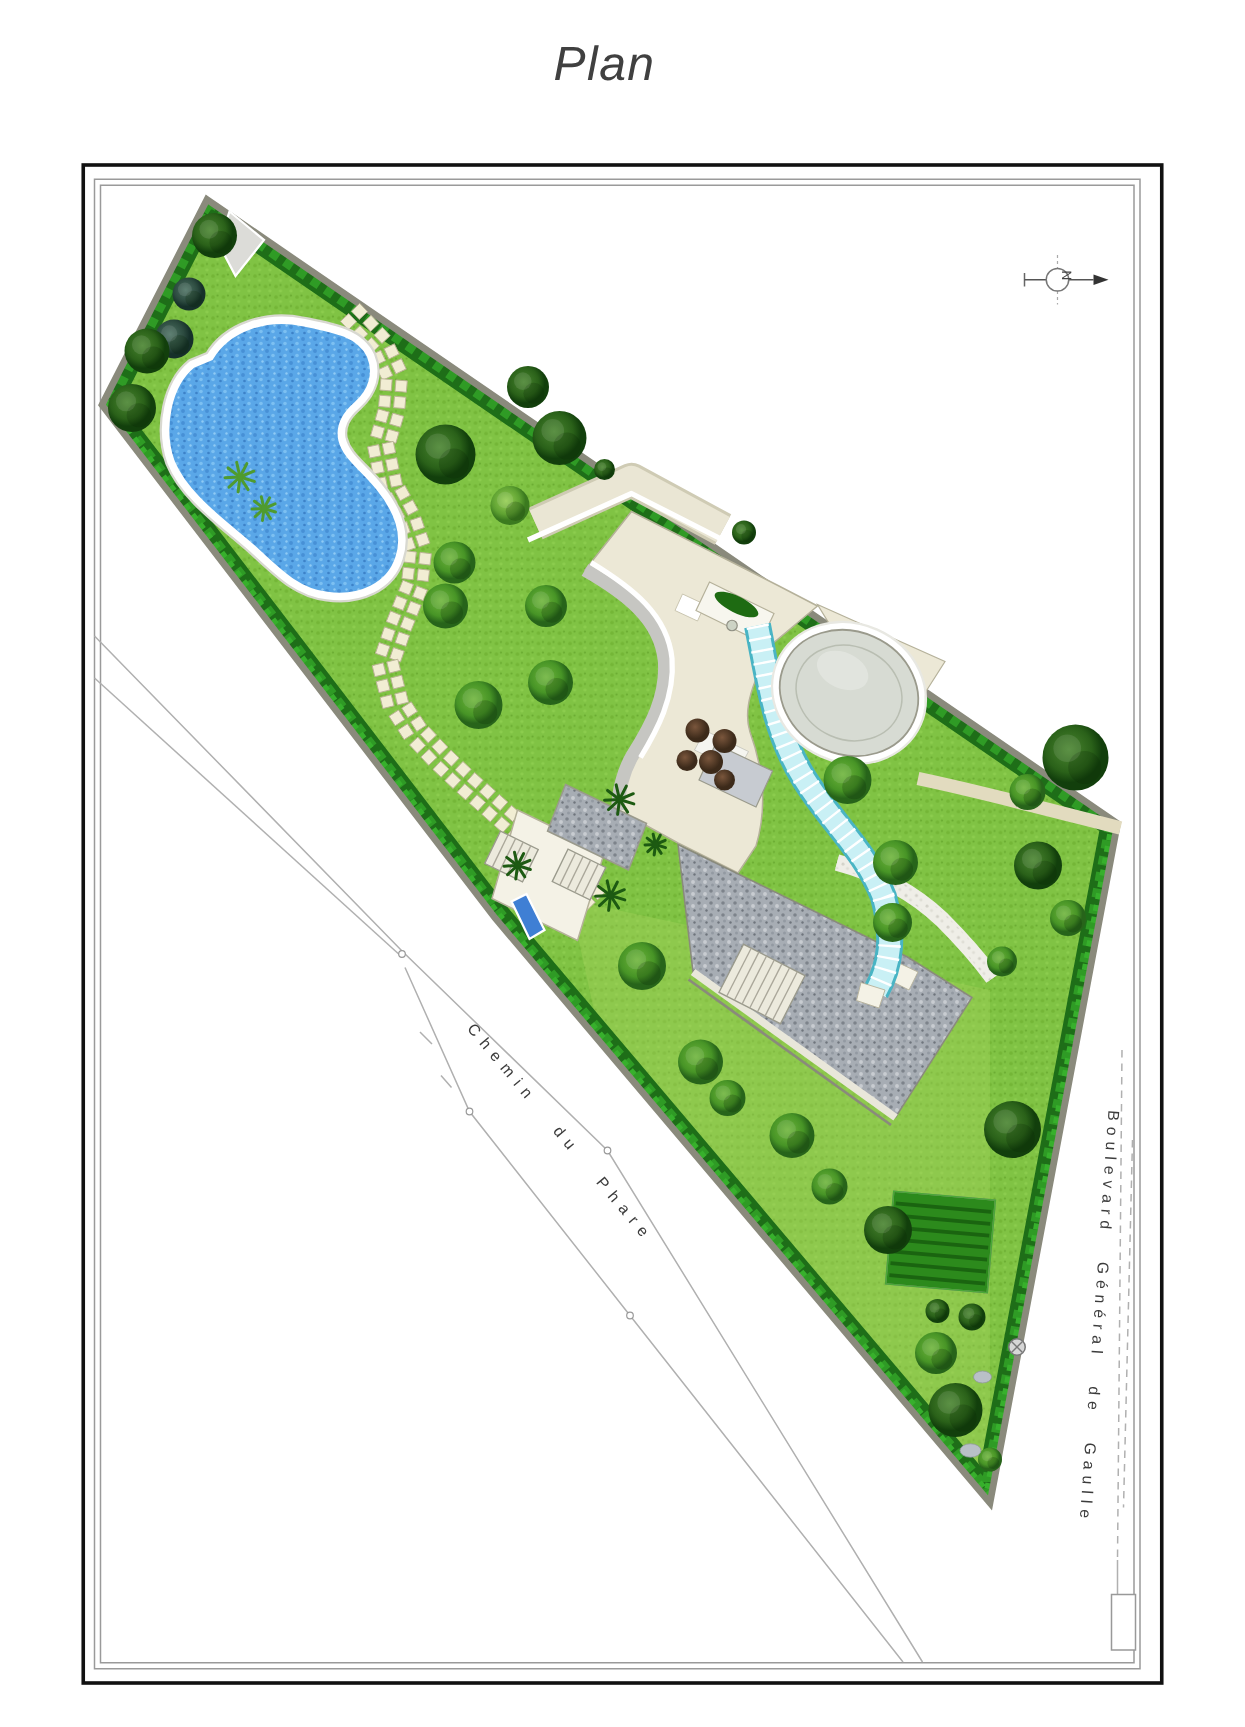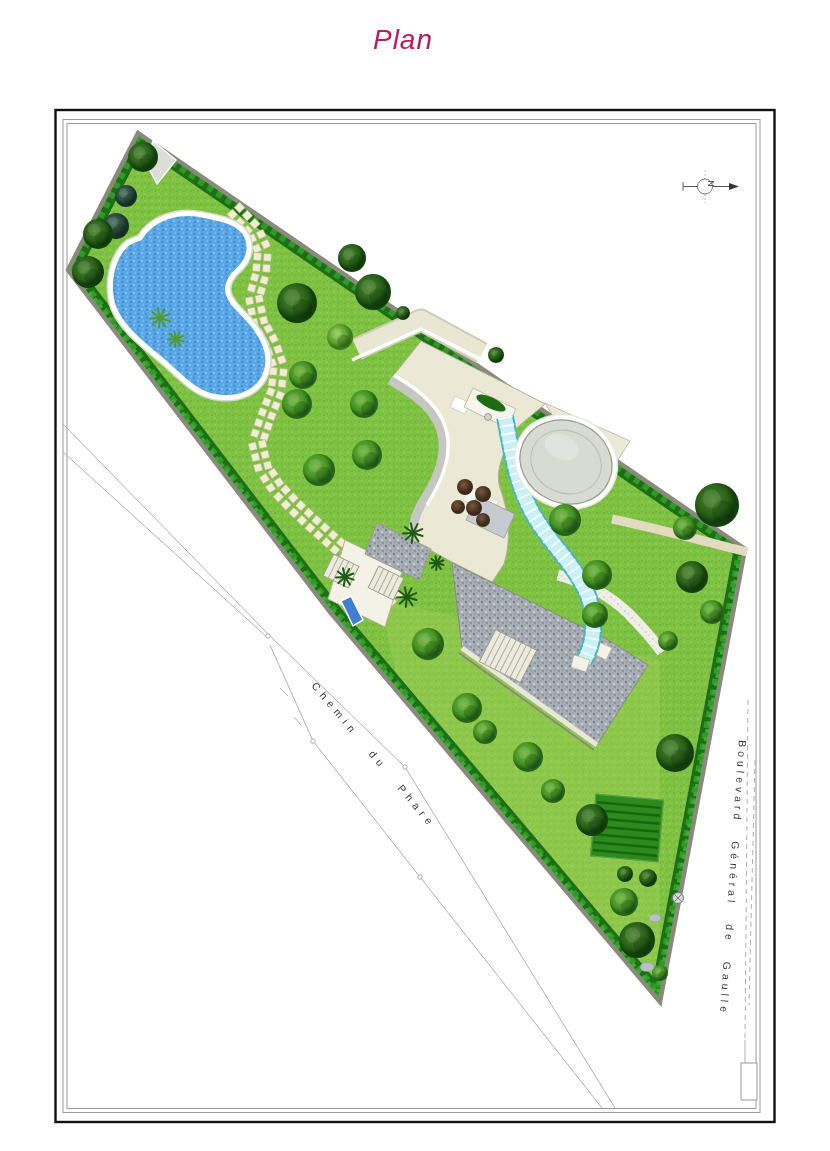--- a/index.html
+++ b/index.html
@@ -1,19 +1,19 @@
 <!DOCTYPE html>
 <html><head>
 <meta charset="utf-8">
 <style>
   html,body{margin:0;padding:0;background:#fff;}
   .page{position:relative;width:830px;height:1151px;background:#fff;overflow:hidden;
         font-family:"Liberation Sans",sans-serif;}
   .title{position:absolute;top:24px;left:0;width:806px;text-align:center;
-         font-size:28px;font-style:italic;font-weight:500;color:#be185d;letter-spacing:1px;}
+         font-size:32px;font-style:italic;font-weight:500;color:#404040;letter-spacing:1px;}
   svg{position:absolute;top:0;left:0;}
   text.street{fill:#3c3c3c;font-size:10.5px;font-family:"Liberation Sans",sans-serif;}
   text.chemin{letter-spacing:5px;word-spacing:15px;}
   text.boulevard{letter-spacing:4px;word-spacing:11px;}
   text.north{fill:#444;font-size:9px;font-family:"Liberation Sans",sans-serif;}
 </style>
 </head>
 <body>
 
 <div class="page">

